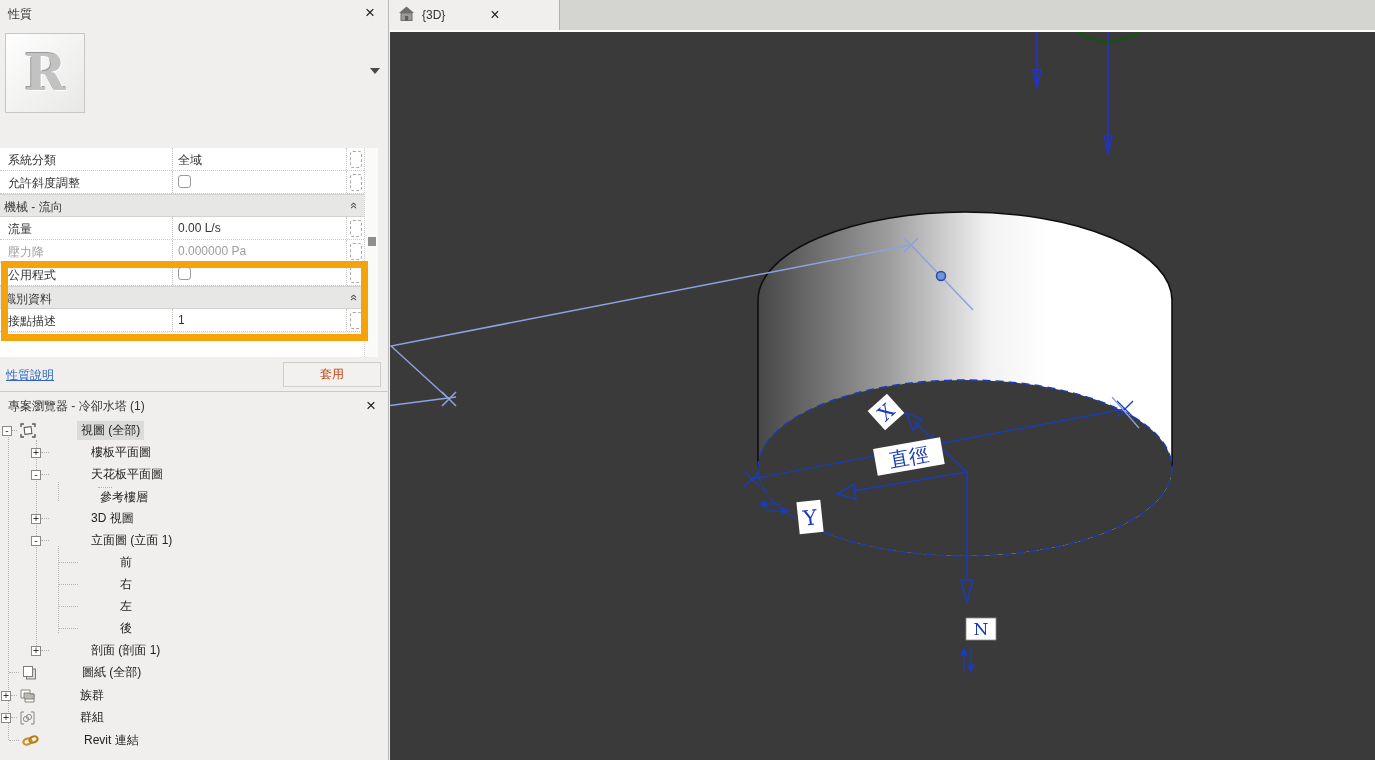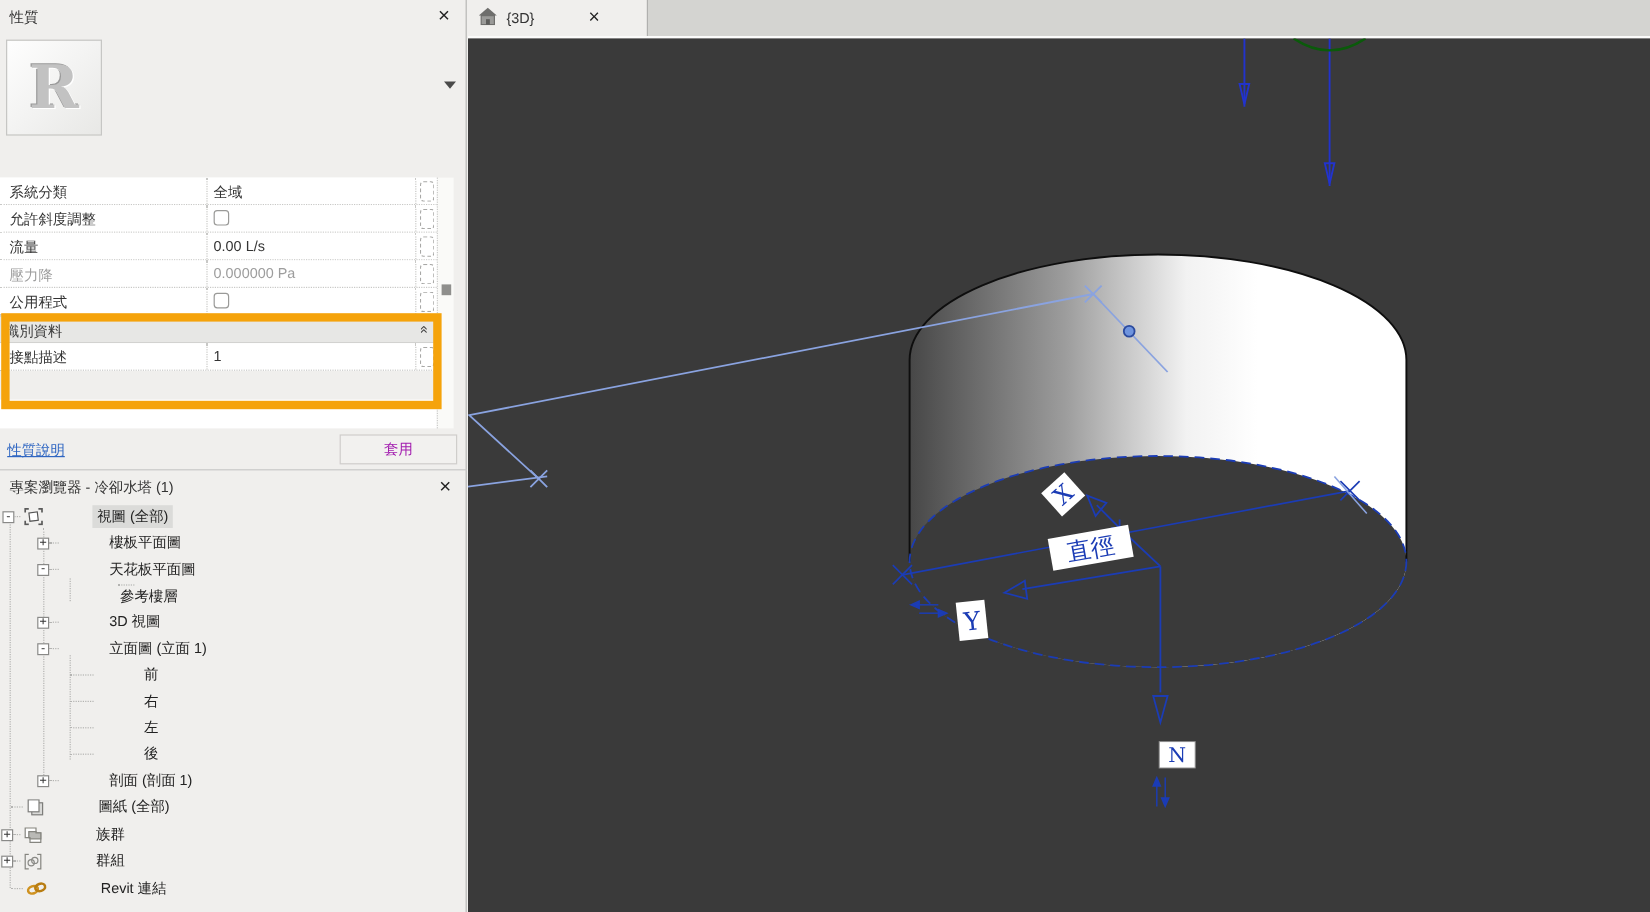--- a/index.html
+++ b/index.html
@@ -52,39 +52,39 @@
   #prop-scroll { position:absolute; left:364px; top:148px; width:14px; height:209px; background:#fafaf8;
                  border-left:1px dotted #cccccb; }
   #prop-scroll .thumb { position:absolute; left:3px; top:89px; width:8px; height:9px; background:#8f8f8d; }
 
   
   #orange-highlight { position:absolute; left:1px; top:261px; width:367px; height:80px;
                  border:7px solid #F5A30B; z-index:6; pointer-events:none; }
 
   #props-help-link { position:absolute; left:6px; top:367px; color:#2f66c2; text-decoration:underline; cursor:pointer; }
   #apply-btn { position:absolute; left:283px; top:362px; width:98px; height:25px; background:#f2f1ef;
-               border:1px solid #cfcecb; color:#a21caf; text-align:center; line-height:23px; }
+               border:1px solid #cfcecb; color:#c2410c; text-align:center; line-height:23px; }
 
   #panel-divider { position:absolute; left:0; top:391px; width:389px; height:1px; background:#c9c9c7; }
 
   
   #browser-header { position:absolute; left:0; top:393px; width:389px; height:26px; line-height:26px; padding-left:8px; }
   #tree { position:absolute; left:0; top:416px; width:388px; height:344px; font-size:12px; color:#222; }
   .trow { position:absolute; display:flex; align-items:center; height:19px; white-space:nowrap; }
   .expander { width:10px; height:10px; border:1px solid #898987; background:#fff; color:#333;
               font-size:10px; line-height:8px; text-align:center; flex:0 0 10px; font-family:"DejaVu Sans Mono",monospace; }
   .stub { border-bottom:1px dotted #b3b3b1; height:1px; display:inline-block; }
   .tlabel { padding:1px 4px;margin-left:38px; }
   .trow.selected .tlabel { background:#dbdbd9; }
   .spine { position:absolute; width:1px; border-left:1px dotted #b3b3b1; }
   .ticon { display:inline-block; margin:0 3px 0 3px; line-height:0; }
 
   
   #tabstrip { position:absolute; left:390px; top:0; width:985px; height:30px; background:#d4d4d1; }
-  #active-tab { position:absolute; left:0; top:0; width:150px; height:30px; background:#f0efed;
+  #active-tab { position:absolute; left:0; top:0; width:170px; height:30px; background:#f0efed;
                 border-right:1px solid #b0b0ae; display:flex; align-items:center; padding-left:8px; gap:7px; }
   #active-tab .tab-close { margin-left:38px; font-size:16px; color:#222; cursor:pointer; }
   #tabstrip-underline { position:absolute; left:390px; top:30px; width:985px; height:2px; background:#fbfbfa; }
 
   #canvas-wrap { position:absolute; left:390px; top:32px; width:985px; height:728px; background:#3a3a3a; }
   #canvas-svg { display:block; }
 
   .axis-label-text { font-family:"DejaVu Serif",serif; fill:#1b3cb5; }
 </style>
 </head>
@@ -122,20 +122,24 @@
         <div class="passoc">
             <span class="assoc-btn"></span>
           </div>
       </div>
       <div class="prow">
         <div class="plabel">允許斜度調整</div>
         <div class="pvalue"><span class="checkbox"></span></div>
         <div class="passoc">
             <span class="assoc-btn"></span>
           </div>
+      </div>
+      <div class="prow pheader">
+        <div class="hlabel">機械 - 流向</div>
+        <div class="collapse"><span class="dbl-chev">«</span></div>
       </div>
       <div class="prow">
         <div class="plabel">流量</div>
         <div class="pvalue">0.00 L/s</div>
         <div class="passoc">
             <span class="assoc-btn"></span>
           </div>
       </div>
       <div class="prow disabled">
         <div class="plabel">壓力降</div>

